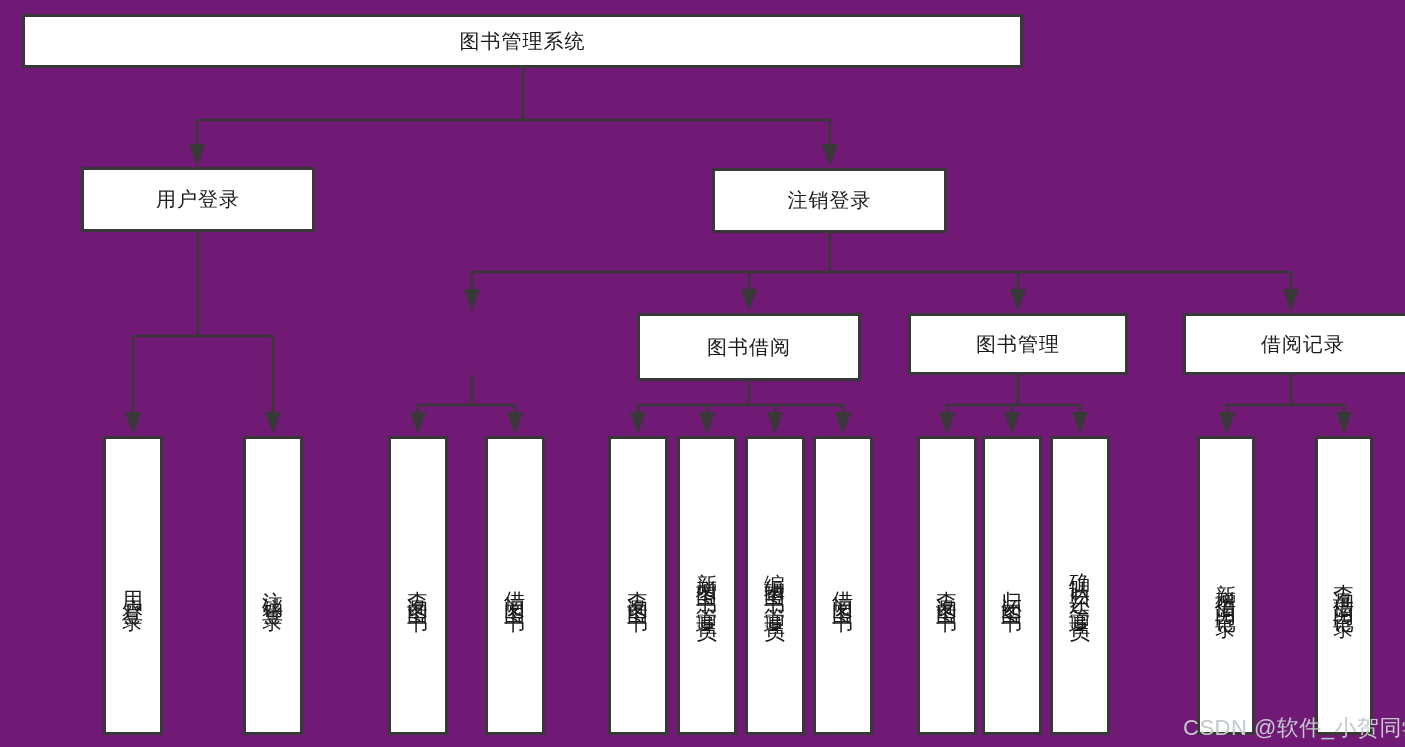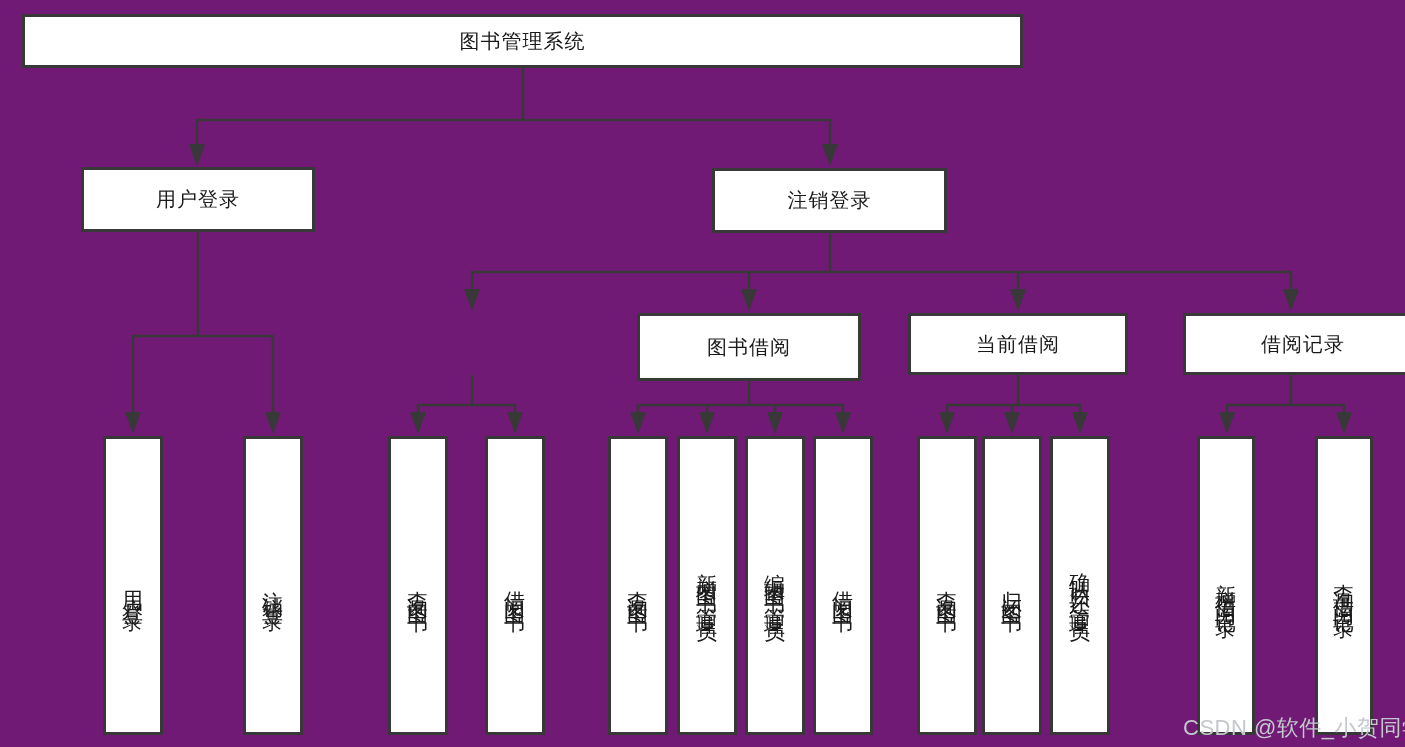--- a/index.html
+++ b/index.html
@@ -99,21 +99,21 @@
         <polygon points="1336,412 1352,412 1344,434"></polygon>
       </g>
   </svg>
 
   <div class="node h-node" style="left:22px; top:14px; width:1001px; height:54px;">图书管理系统</div>
 
   <div class="node h-node" style="left:81px; top:167px; width:234px; height:65px;">用户登录</div>
   <div class="node h-node" style="left:712px; top:168px; width:235px; height:65px;">注销登录</div>
 
   <div class="node h-node" style="left:637px; top:313px; width:224px; height:68px;">图书借阅</div>
-  <div class="node h-node" style="left:908px; top:313px; width:220px; height:62px;">当前借阅</div>
+  <div class="node h-node" style="left:908px; top:313px; width:220px; height:62px;">图书管理</div>
   <div class="node h-node" style="left:1183px; top:313px; width:240px; height:62px;">借阅记录</div>
 
   <div class="node v-node" style="left:103px; top:436px; width:60px; height:299px;">用户登录</div>
   <div class="node v-node" style="left:243px; top:436px; width:60px; height:299px;">注销登录</div>
 
   <div class="node v-node" style="left:388px; top:436px; width:60px; height:299px;">查询图书</div>
   <div class="node v-node" style="left:485px; top:436px; width:60px; height:299px;">借阅图书</div>
 
   <div class="node v-node" style="left:608px; top:436px; width:60px; height:299px;">查询图书</div>
   <div class="node v-node" style="left:677px; top:436px; width:60px; height:299px;">新增图书（管理员）</div>

